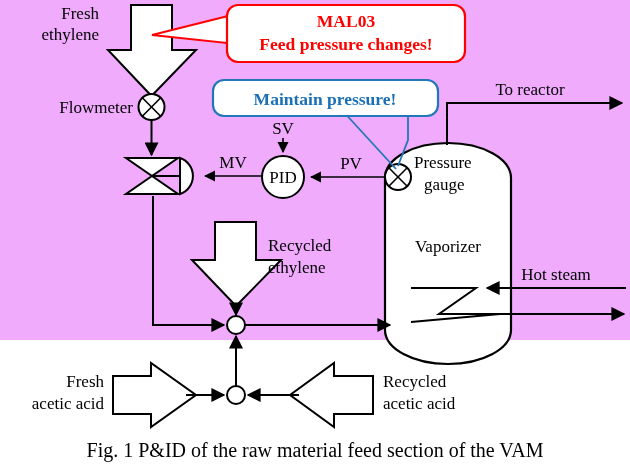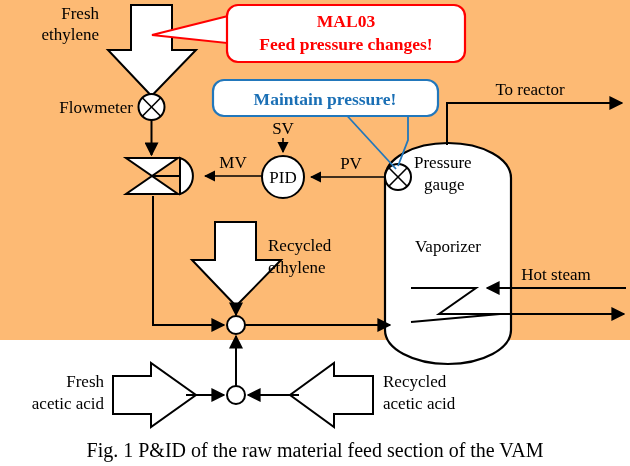--- a/index.html
+++ b/index.html
@@ -10,21 +10,21 @@
   body {
     width: 630px;
     height: 466px;
     font-family: "Liberation Serif", serif;
     overflow: hidden;
   }
   #diagram-root {
     position: relative;
     width: 630px;
     height: 340px;
-    background: #fdba74;
+    background: #f0abfc;
   }
   svg.pid-canvas {
     position: absolute;
     left: 0;
     top: 0;
     width: 630px;
     height: 466px;
   }
   .line {
     stroke: #000000;

